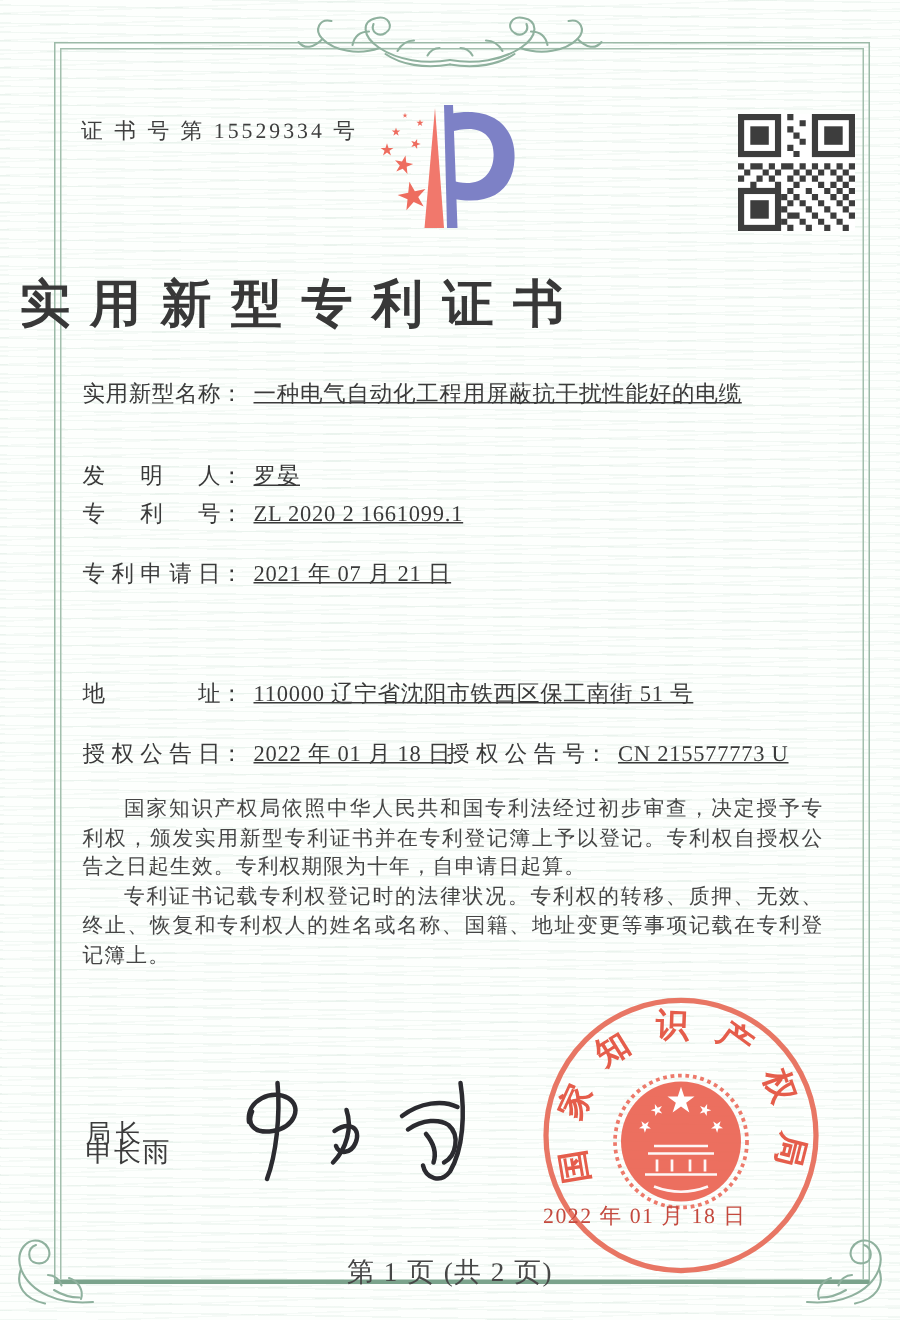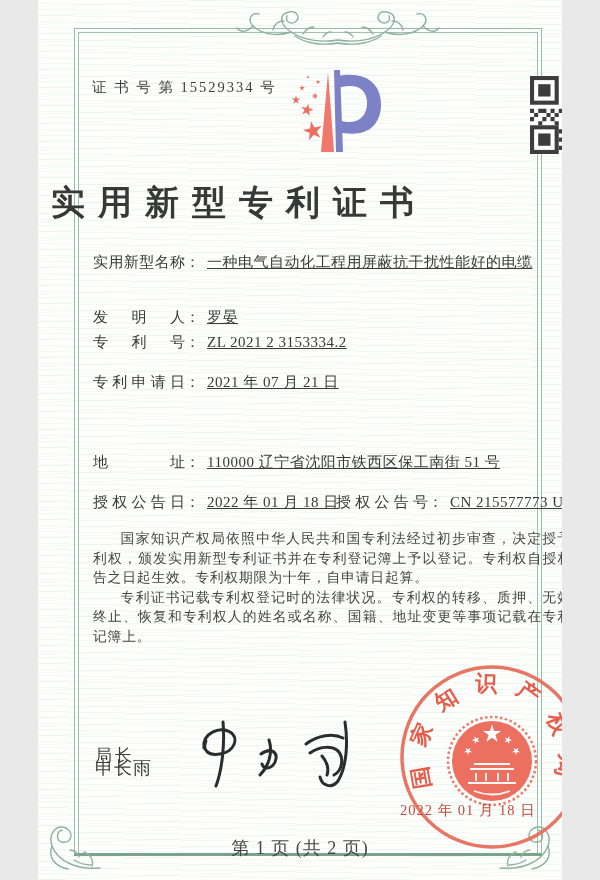--- a/index.html
+++ b/index.html
@@ -1,19 +1,19 @@
 <!DOCTYPE html>
 <html><head>
 <meta charset="utf-8">
 <style>
   * { margin: 0; padding: 0; box-sizing: border-box; }
   html, body { background: #e9e9e9; }
   .page {
     position: relative;
-    width: 524px; height: 880px;
+    width: 600px; height: 880px;
     margin: 0 auto;
     overflow: hidden;
     font-family: "Liberation Serif", "DejaVu Serif", serif;
     color: #3c3c3c;
     background-color: #fdfffd;
     background-image:
       repeating-linear-gradient(1deg, rgba(140,185,160,0.10) 0px, rgba(140,185,160,0.10) 1px, transparent 1px, transparent 6px),
       repeating-linear-gradient(-2deg, rgba(140,185,160,0.07) 0px, rgba(140,185,160,0.07) 1px, transparent 1px, transparent 9px);
   }
   
@@ -187,21 +187,21 @@
 
   <div class="title">实用新型专利证书</div>
 
   <div class="row row-0">
     <span class="lbl">实用新型名称</span><span class="colon">：</span><span class="val">一种电气自动化工程用屏蔽抗干扰性能好的电缆</span>
   </div>
   <div class="row row-1">
     <span class="lbl">发明人</span><span class="colon">：</span><span class="val">罗晏</span>
   </div>
   <div class="row row-2">
-    <span class="lbl">专利号</span><span class="colon">：</span><span class="val">ZL 2021 2 3153334.2</span>
+    <span class="lbl">专利号</span><span class="colon">：</span><span class="val">ZL 2020 2 1661099.1</span>
   </div>
   <div class="row row-3">
     <span class="lbl">专利申请日</span><span class="colon">：</span><span class="val">2021 年 07 月 21 日</span>
   </div>
   <div class="row row-5">
     <span class="lbl">地址</span><span class="colon">：</span><span class="val">110000 辽宁省沈阳市铁西区保工南街 51 号</span>
   </div>
   <div class="row row-grant">
     <span class="lbl">授权公告日</span><span class="colon">：</span><span class="val">2022 年 01 月 18 日</span>
     <span class="grant-right">

